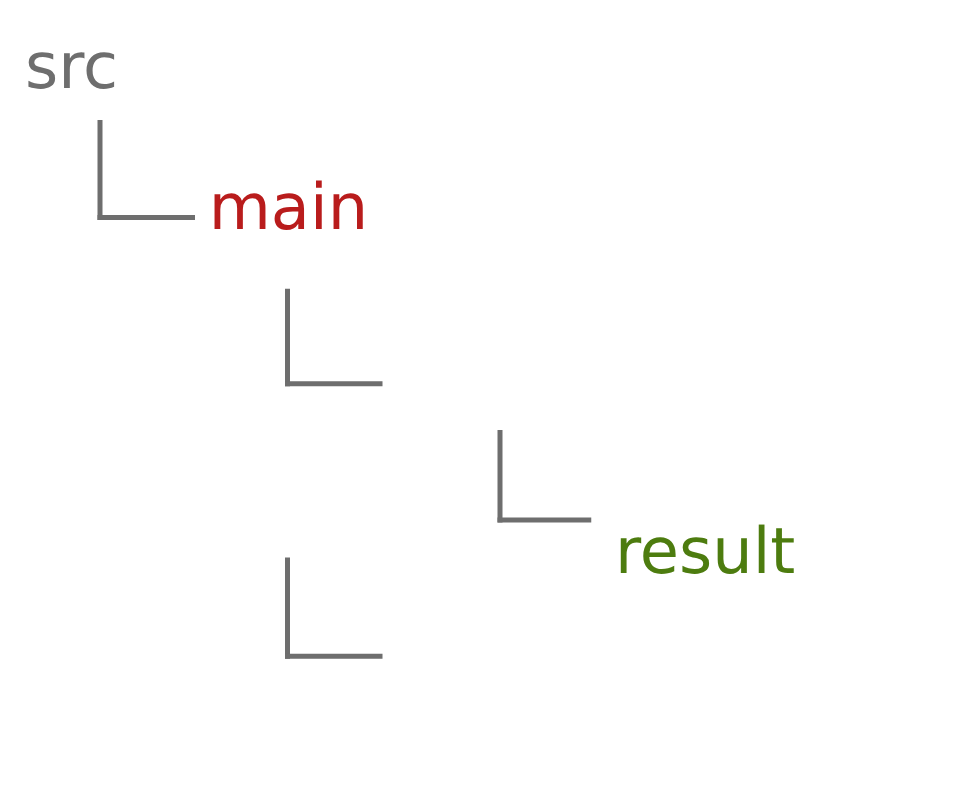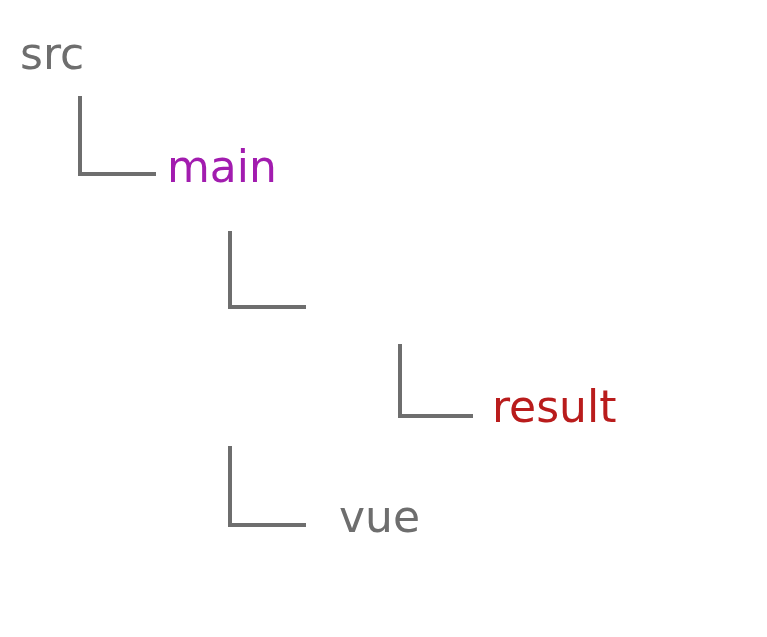--- a/index.html
+++ b/index.html
@@ -11,21 +11,21 @@
     position: relative;
     width: 767px;
     height: 637px;
     background: #ffffff;
     overflow: hidden;
     font-family: "DejaVu Sans", "Liberation Sans", sans-serif;
   }
   .node-label {
     position: absolute;
     color: #6e6e6e;
-    font-size: 44px;
+    font-size: 51px;
     line-height: 52px;
     font-weight: 400;
     white-space: pre;
     letter-spacing: 0px;
   }
   .elbow {
     position: absolute;
   }
   .elbow .v-seg,
   .elbow .h-seg {
@@ -61,35 +61,34 @@
 
 <div id="tree-canvas" style="background: rgb(255, 255, 255);">
 
   <div class="node-label" id="label-src" style="color: rgb(110, 110, 110);">src</div>
 
   <div class="elbow" id="elbow-main">
     <div class="v-seg" style="height: 80px; background: rgb(110, 110, 110);"></div>
     <div class="h-seg" style="width: 78px; background: rgb(110, 110, 110);"></div>
   </div>
 
-  <div class="node-label" id="label-main" style="color: #a21caf;">main</div>
+  <div class="node-label" id="label-main" style="color: #b91c1c;">main</div>
 
   <div class="elbow" id="elbow-webapp">
     <div class="v-seg" style="height: 78px; background: rgb(110, 110, 110);"></div>
     <div class="h-seg" style="width: 78px; background: rgb(110, 110, 110);"></div>
   </div>
 
 
   <div class="elbow" id="elbow-result">
     <div class="v-seg" style="height: 74px; background: rgb(110, 110, 110);"></div>
     <div class="h-seg" style="width: 75px; background: rgb(110, 110, 110);"></div>
   </div>
 
-  <div class="node-label" id="label-result" style="color: #b91c1c;">result</div>
+  <div class="node-label" id="label-result" style="color: #4d7c0f; margin-top: 35px;">result</div>
 
   <div class="elbow" id="elbow-vue">
     <div class="v-seg" style="height: 81px; background: rgb(110, 110, 110);"></div>
     <div class="h-seg" style="width: 78px; background: rgb(110, 110, 110);"></div>
   </div>
 
-  <div class="node-label" id="label-vue" style="color: rgb(110, 110, 110);">vue</div>
 
 </div>
 
 </body></html>

